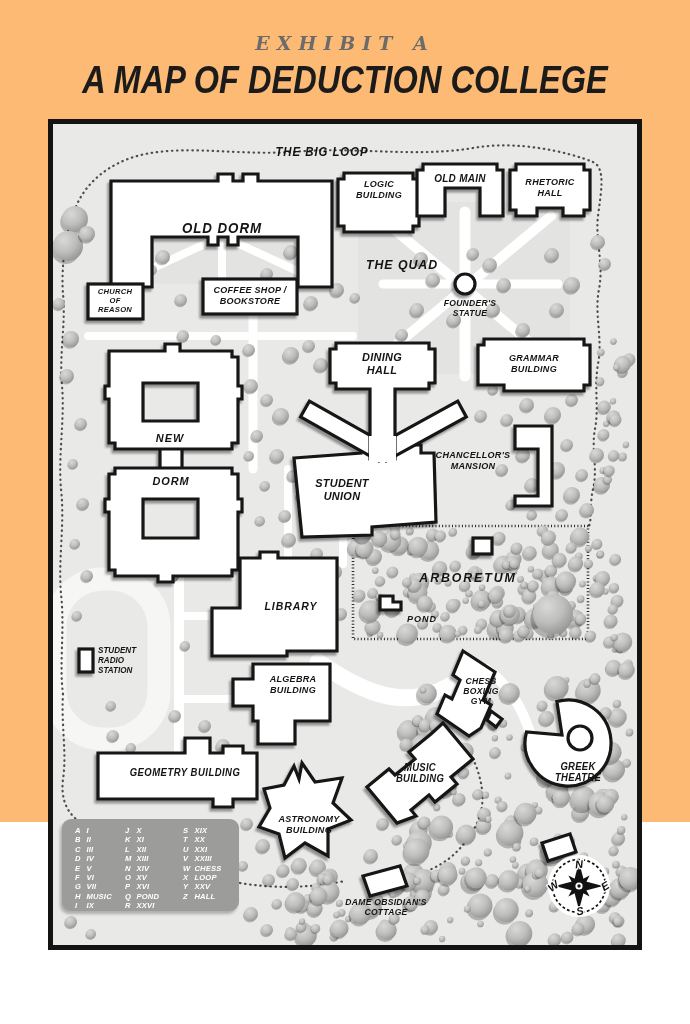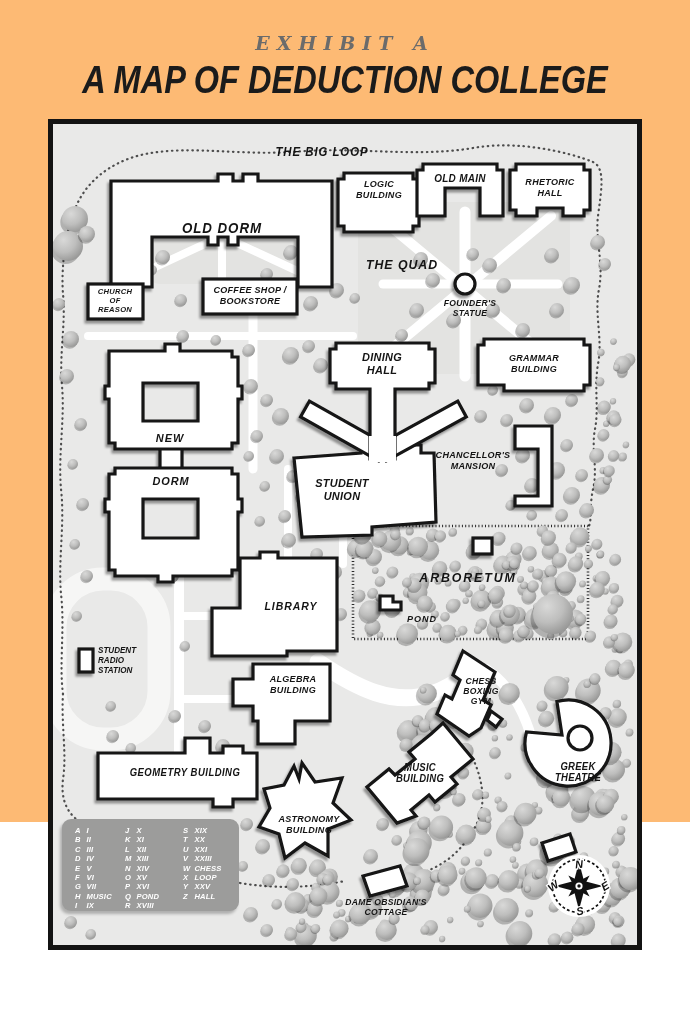--- a/index.html
+++ b/index.html
@@ -1313,21 +1313,21 @@
             <div class="leg-row">
               <span class="leg-letter">P</span>
               <span>XVI</span>
             </div>
             <div class="leg-row">
               <span class="leg-letter">Q</span>
               <span>POND</span>
             </div>
             <div class="leg-row">
               <span class="leg-letter">R</span>
-              <span>XVIII</span>
+              <span>XXVI</span>
             </div>
           </div>
           <div class="leg-col">
             <div class="leg-row">
               <span class="leg-letter">S</span>
               <span>XIX</span>
             </div>
             <div class="leg-row">
               <span class="leg-letter">T</span>
               <span>XX</span>

